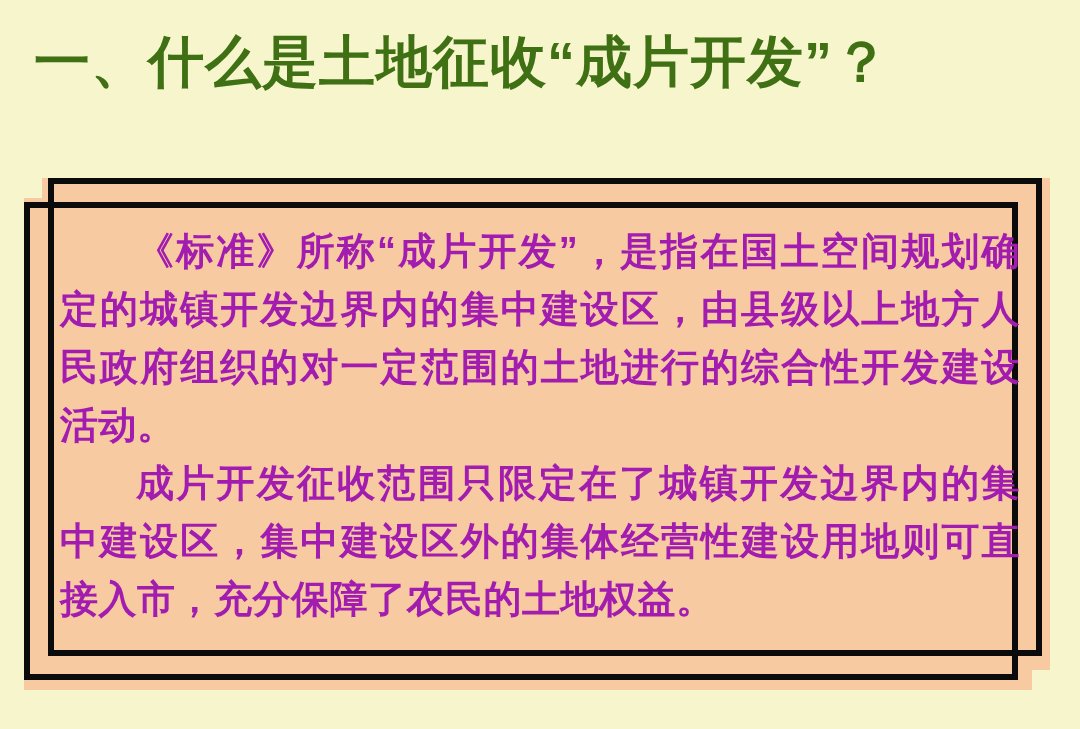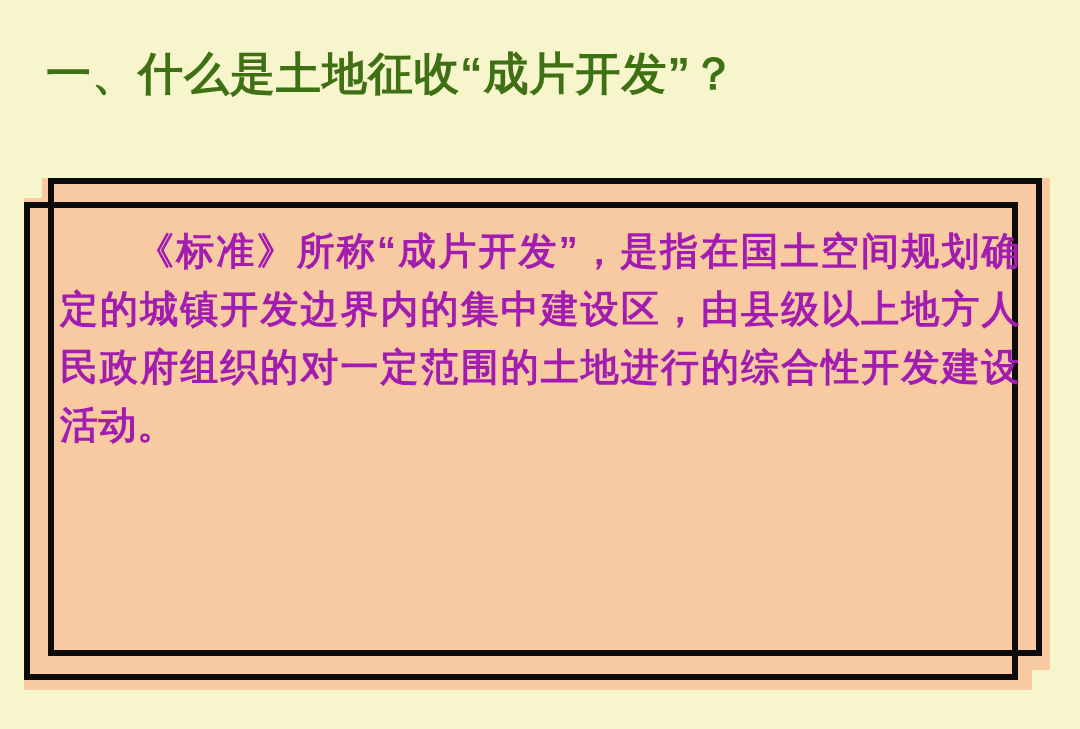--- a/index.html
+++ b/index.html
@@ -29,22 +29,22 @@
     position: absolute;
     left: 0;
     top: 28px;
     width: 1080px;
     height: 90px;
   }
   .heading {
     position: absolute;
     left: 34px;
     top: 0;
-    margin: 12px;
-    font-size: 45px;
+    margin: 0;
+    font-size: 56px;
     line-height: 68px;
     font-weight: 700;
     letter-spacing: 1px;
     color: #3f7014;
     white-space: nowrap;
     font-family: "Liberation Sans", "DejaVu Sans", sans-serif;
   }
 
   
   .card-area {
@@ -131,17 +131,18 @@
   <div class="card-area">
 
     <div class="card-fill-shadow"></div>
     <div class="card-fill"></div>
 
     <div class="frame-back"></div>
     <div class="frame-front"></div>
 
     <div class="body-text">
       <p class="para">《标准》所称“成片开发”，是指在国土空间规划确定的城镇开发边界内的集中建设区，由县级以上地方人民政府组织的对一定范围的土地进行的综合性开发建设活动。</p>
+      <p class="para">成片开发征收范围只限定在了城镇开发边界内的集中建设区，集中建设区外的集体经营性建设用地则可直接入市，充分保障了农民的土地权益。</p>
     </div>
 
   </div>
 
 </div>
 
 </body></html>

